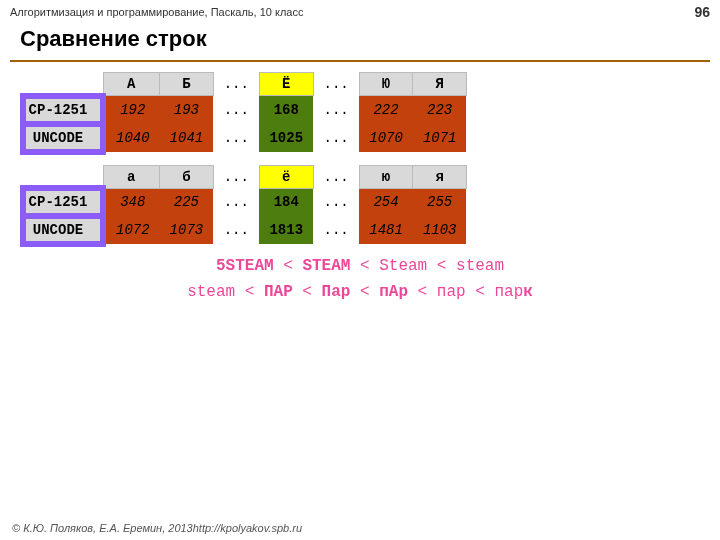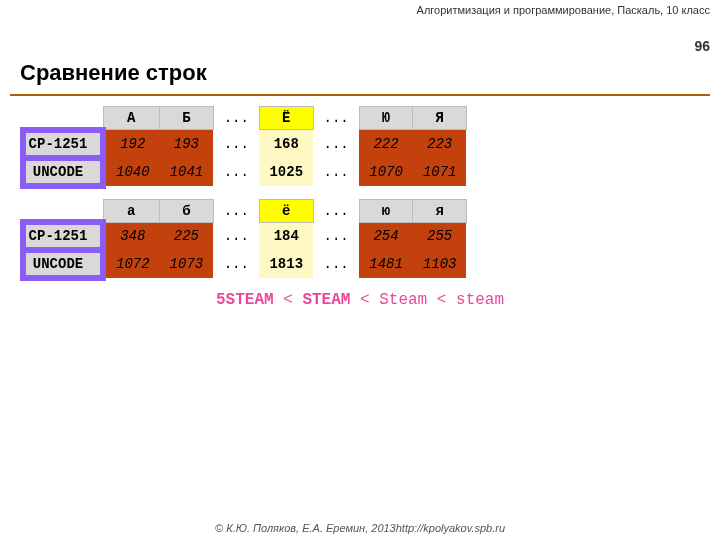--- a/index.html
+++ b/index.html
@@ -8,34 +8,32 @@
       background: #fff;
       width: 720px;
       height: 540px;
       overflow: hidden;
       position: relative;
       font-size: 14px;
     }
     #header {
       display: flex;
       justify-content: space-between;
-      align-items: flex-end;
+      align-items: center;
       padding: 4px 10px 2px 10px;
       border-bottom: none;
-      flex-direction: column;
     }
     #header-title {
       font-size: 11px;
       color: #333;
     }
     #page-number {
       font-size: 14px;
       font-weight: bold;
       color: #333;
-      margin-top: 22px;
     }
     #slide-title {
       font-size: 22px;
       font-weight: bold;
       color: #000;
       padding: 4px 10px 8px 10px;
       border-bottom: 2px solid #a16207;
       margin: 0 10px 10px 10px;
     }
     #content {
@@ -61,21 +59,21 @@
     td.header-cell {
       font-weight: bold;
       background: #d9d9d9;
       border: 1px solid #bbb;
     }
     td.normal-cell {
       background: #c2410c;
       font-style: italic;
     }
     td.highlight-cell {
-      background: #fef9c3;
+      background: #4d7c0f;
       font-weight: bold;
     }
     td.row-label {
       background: #d9d9d9;
       font-weight: bold;
       border: 6px solid #8b5cf6;
       text-align: center;
     }
     .table-section {
       margin-bottom: 10px;
@@ -85,21 +83,21 @@
       font-size: 16px;
       text-align: center;
       margin: 8px 0;
       color: #ec4899;
     }
     #footer {
       position: absolute;
       bottom: 6px;
       left: 0; right: 0;
       display: flex;
-      justify-content: center;
+      justify-content: flex-start;
       padding: 0 12px;
       font-size: 11px;
       color: #555;
       font-style: italic;
     }
     .dots-cell {
       font-weight: normal;
     }
   </style>
 </head>
@@ -185,19 +183,22 @@
         <td class="normal-cell">1103</td>
       </tr>
     </tbody>
       </table>
   </div>
 
   <div class="comparison-line">
     <span><b>5STEAM</b> &lt; <b>STEAM</b> &lt; Steam &lt; steam</span>
   </div>
 
+  <div class="comparison-line">
+    <span>steam &lt; <b>ПАР</b> &lt; <b>Пар</b> &lt; <b>пАр</b> &lt; пар &lt; пар<b>к</b></span>
+  </div>
 
 </div>
 
 <div id="footer">
   <span>© К.Ю. Поляков, Е.А. Еремин, 2013</span>
   <span>http://kpolyakov.spb.ru</span>
 </div>
 
 </body></html>

